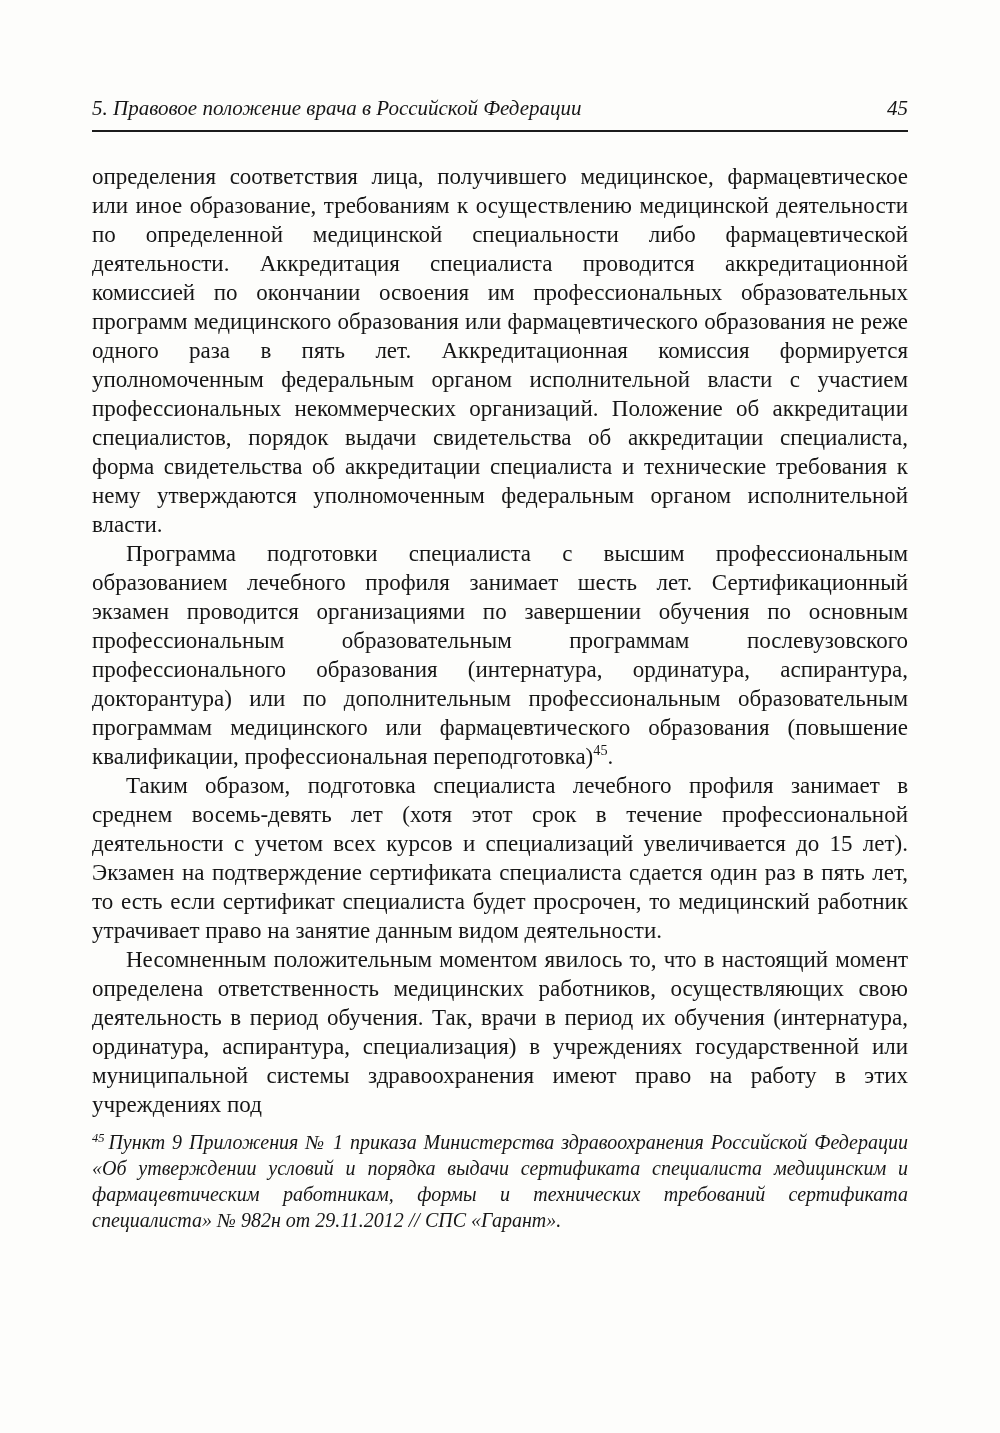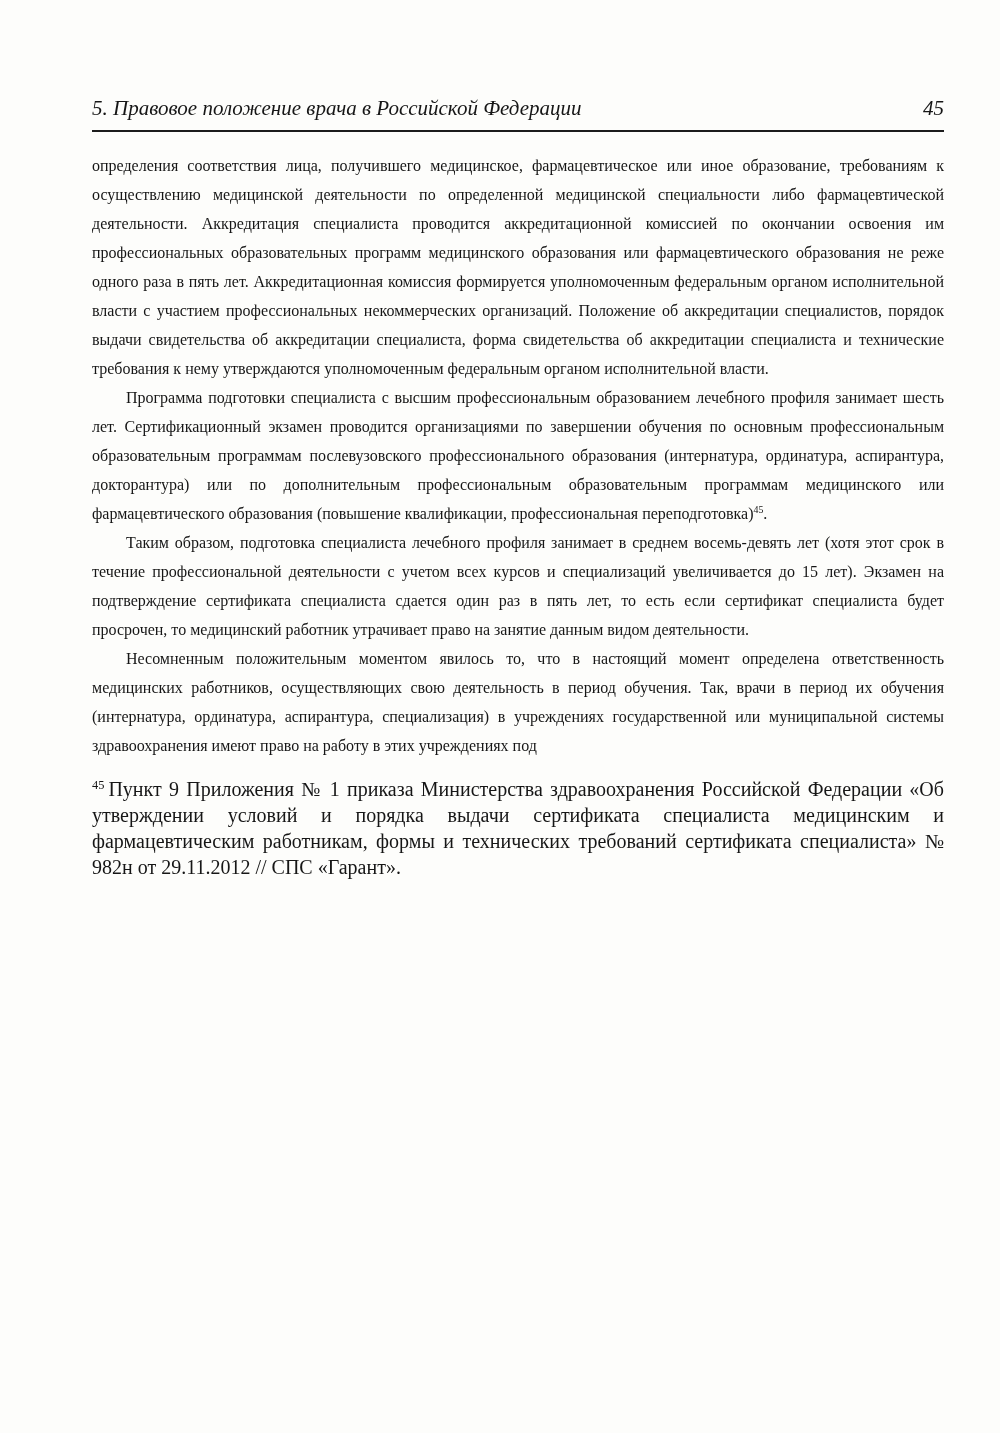--- a/index.html
+++ b/index.html
@@ -7,62 +7,63 @@
     padding: 0;
     background: #e9e7e2;
   }
   .page {
     position: relative;
     width: 1000px;
     height: 1433px;
     margin: 0 auto;
     background: #fdfdfb;
     box-sizing: border-box;
-    padding: 96px 56px 0 92px;
+    padding: 96px 92px 0 92px;
     overflow: hidden;
     font-family: "Liberation Serif", "DejaVu Serif", serif;
     color: #161616;
   }
   .running-header {
     display: flex;
     justify-content: space-between;
     align-items: baseline;
     font-style: italic;
     font-size: 21px;
     line-height: 1.2;
   }
   .header-rule {
     border: none;
     border-top: 2px solid #1c1c1c;
     margin: 9px 0 0 0;
     height: 0;
   }
   .body-text {
-    margin-top: 19px;
-    font-size: 16px;
+    margin-top: 30px;
+    font-size: 23px;
     line-height: 29px;
     text-align: justify;
   }
   .para {
     margin: 0;
     text-indent: 34px;
   }
   .para.no-indent {
     text-indent: 0;
   }
   sup.fn-ref, sup.fn-marker {
     font-size: 62%;
     line-height: 0;
     vertical-align: super;
   }
   .footnote {
-    margin-top: 16px;
+    margin-top: 10px;
     font-size: 20px;
     line-height: 26px;
     text-align: justify;
+    font-style: italic;
   }
   .footnote sup.fn-marker {
     margin-right: 4px;
   }
 </style>
 </head>
 <body>
 
 <div class="page">
 

